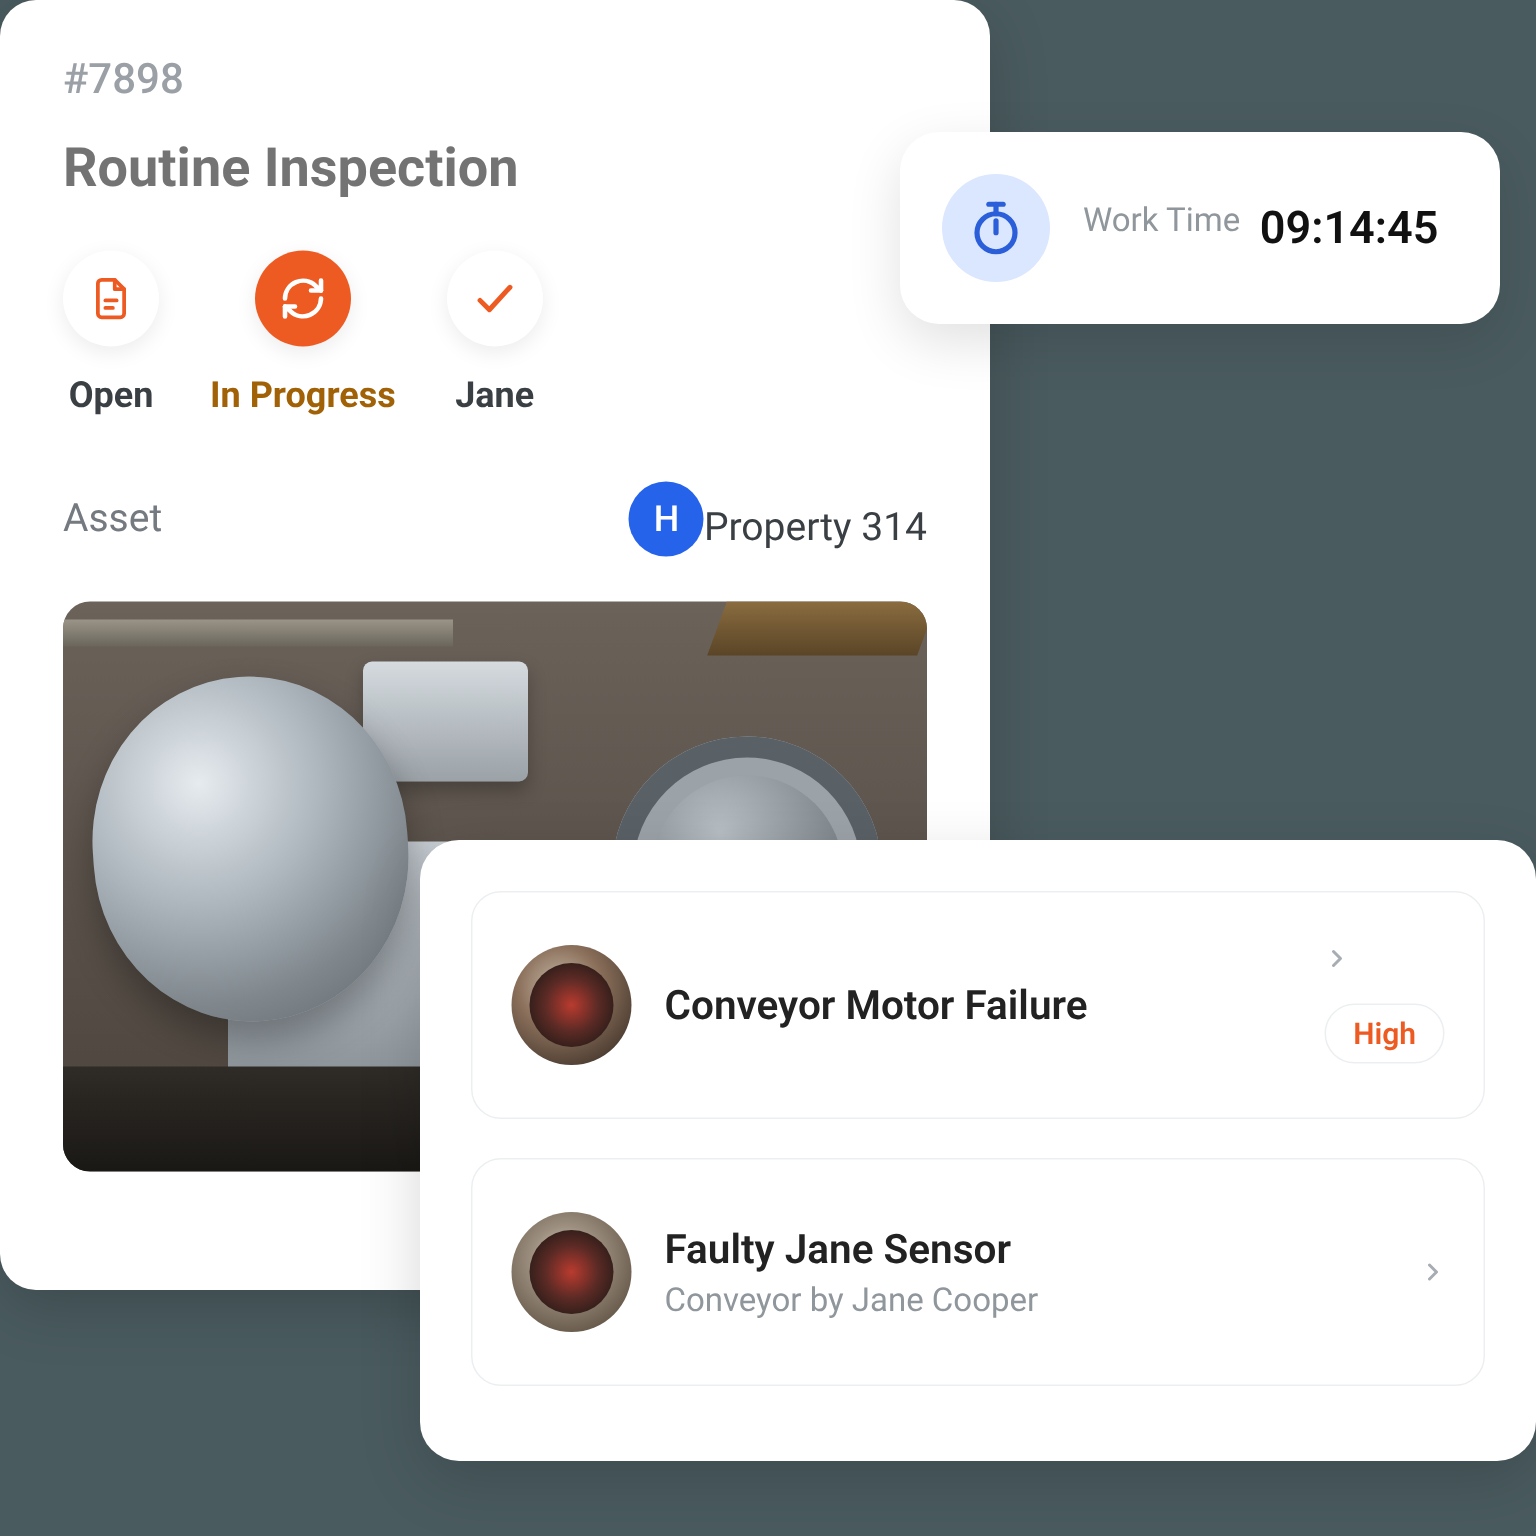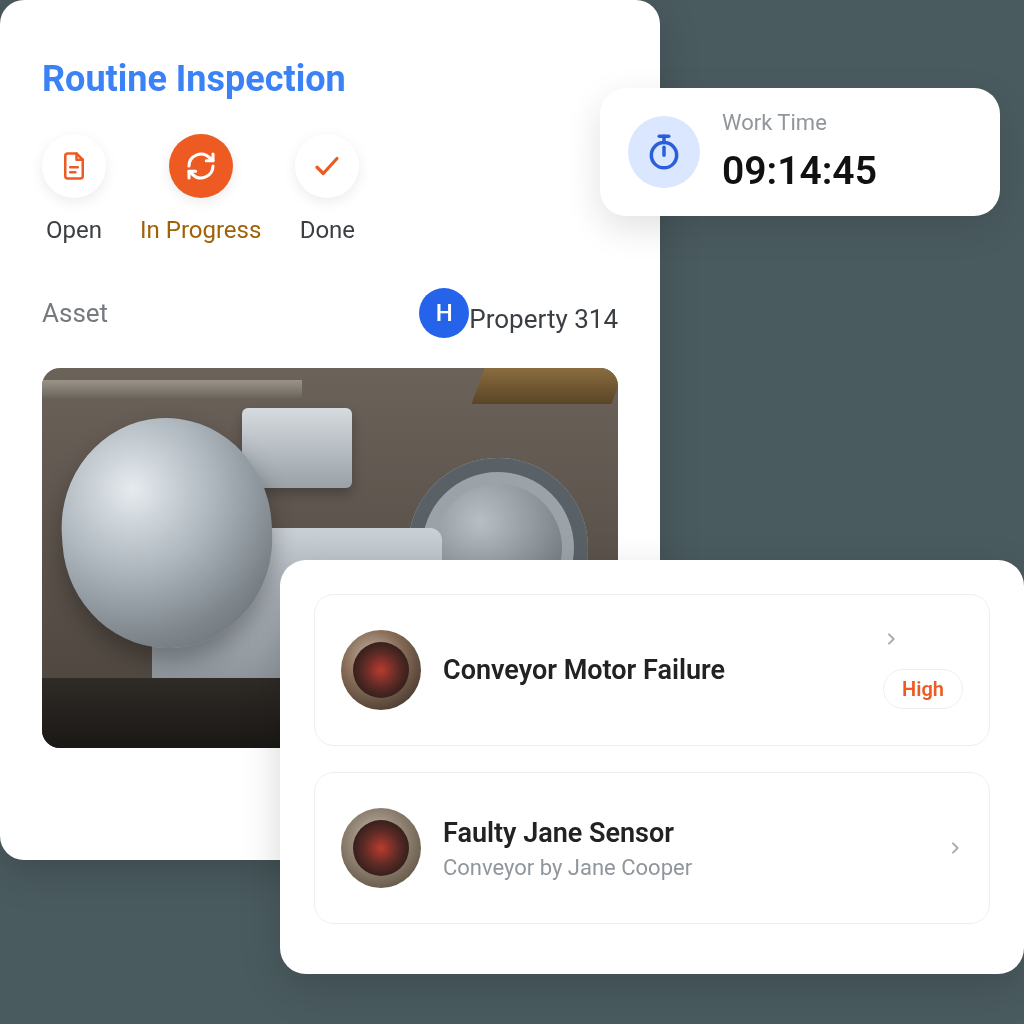--- a/index.html
+++ b/index.html
@@ -26,21 +26,21 @@
   }
   .ticket-id {
     color: #9aa0a6;
     font-size: 28px;
     font-weight: 500;
   }
   .ticket-title {
     margin-top: 22px;
     font-size: 36px;
     font-weight: 700;
-    color: #3b82f6;
+    color: #737373;
   }
   .status-row {
     display: flex;
     gap: 34px;
     margin-top: 34px;
   }
   .status-item {
     display: flex;
     flex-direction: column;
     align-items: center;
@@ -50,21 +50,21 @@
   .status-icon {
     width: 64px; height: 64px;
     border-radius: 50%;
     display: flex;
     align-items: center;
     justify-content: center;
     box-shadow: 0 4px 14px rgba(0,0,0,0.08);
   }
   .status-icon.white { background: #fff; }
   .status-icon.orange { background: #ed5b22; }
-  .status-label { font-size: 24px; color: #3a3f44; font-weight: 400; text-align: center; }
+  .status-label { font-size: 24px; color: #3a3f44; font-weight: 700; text-align: center; }
   .status-label.active { color: #a16207; }
 
   .asset-row {
     display: flex;
     align-items: center;
     margin-top: 44px;
   }
   .asset-label { flex: 1; color: #747a80; font-size: 26px; }
   .asset-badge {
     width: 50px; height: 50px;
@@ -141,23 +141,23 @@
     align-items: center;
     padding: 0 28px;
     gap: 22px;
   }
   .timer-icon {
     width: 72px; height: 72px;
     border-radius: 50%;
     background: #dbe7ff;
     display: flex; align-items: center; justify-content: center;
   }
-  .worktime-text { display: flex; flex-direction: column; gap: 13px; }
+  .worktime-text { display: flex; flex-direction: row; gap: 13px; }
   .worktime-label { color: #8f969c; font-size: 22px; }
-  .worktime-value { color: #111; font-size: 39px; font-weight: 600; }
+  .worktime-value { color: #111; font-size: 30px; font-weight: 600; }
 
   
   .requests-card {
     position: absolute;
     left: 280px;
     top: 560px;
     width: 744px;
     height: 414px;
     background: #fff;
     border-radius: 26px;
@@ -206,20 +206,21 @@
   .priority-pill.high { color: #ed5b22; }
   .priority-pill.medium { color: #f5a623; }
 
   
   .chev svg { display:block; }
 </style>
 </head>
 <body>
 
 <div class="main-card">
+  <div class="ticket-id">#7898</div>
   <h1 class="ticket-title">Routine Inspection</h1>
 
   <div class="status-row">
     <div class="status-item">
       <div class="status-icon white">
         <svg width="30" height="30" viewBox="0 0 24 24" fill="none" stroke="#ed5b22" stroke-width="2" stroke-linecap="round" stroke-linejoin="round">
           <path d="M14 2H7a2 2 0 0 0-2 2v16a2 2 0 0 0 2 2h10a2 2 0 0 0 2-2V7z"></path>
           <path d="M14 2v5h5"></path>
           <line x1="9" y1="13" x2="15" y2="13"></line>
           <line x1="9" y1="17" x2="13" y2="17"></line>
@@ -239,21 +240,21 @@
       </div>
       <div class="status-label active">In Progress</div>
     </div>
 
     <div class="status-item">
       <div class="status-icon white">
         <svg width="30" height="30" viewBox="0 0 24 24" fill="none" stroke="#ed5b22" stroke-width="2.6" stroke-linecap="round" stroke-linejoin="round">
           <polyline points="4 13 9 18 20 6"></polyline>
         </svg>
       </div>
-      <div class="status-label">Done</div>
+      <div class="status-label">Jane</div>
     </div>
   </div>
 
   <div class="asset-row">
     <div class="asset-label">Asset</div>
     <div class="asset-badge">H</div>
     <div class="asset-name">Property 314</div>
   </div>
 
   <div class="asset-image">

